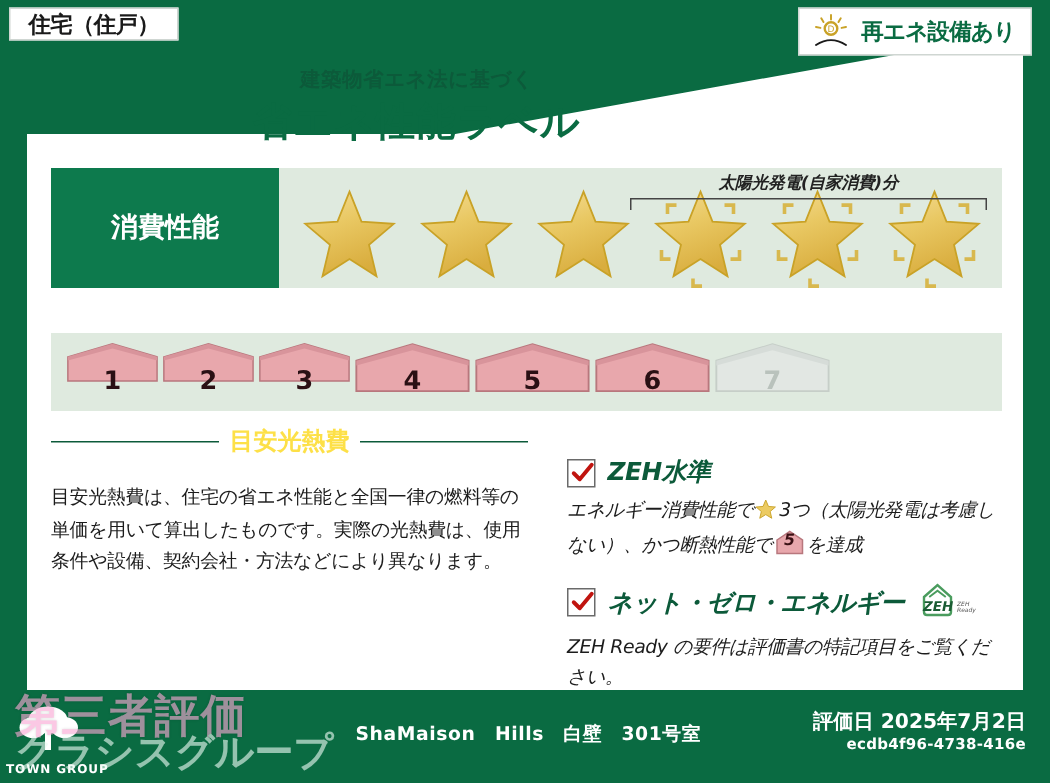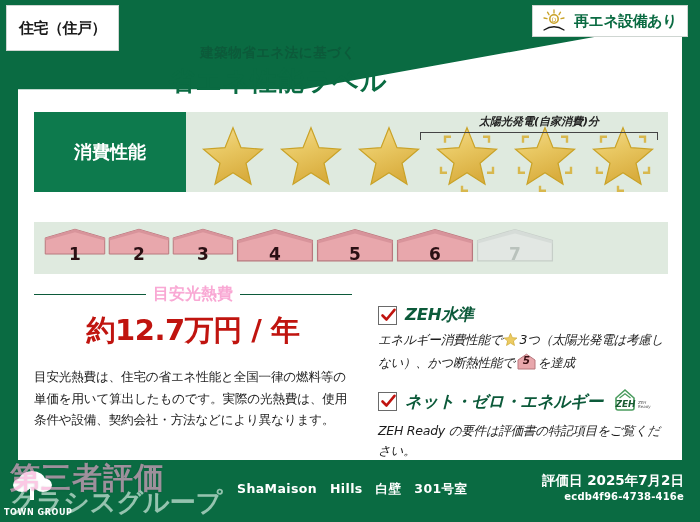--- a/index.html
+++ b/index.html
@@ -25,21 +25,21 @@
     left: 18px; top: 0px;
     width: 664px; height: 470px;
     background: #ffffff;
     clip-path: polygon(0% 19%, 43% 19%, 100% 4.5%, 100% 100%, 0% 100%);
   }
 
   
   .tab-housing {
     position: absolute;
     left: 6px; top: 5px;
-    width: 113px; height: 46px;
+    width: 113px; height: 22px;
     background: #ffffff;
     border: 1px solid #cfd6d2;
     display: flex; align-items: center; justify-content: center;
     font-size: 15px; font-weight: bold; color: #1a1a1a;
     letter-spacing: -0.5px;
     z-index: 6;
   }
 
   
   .badge-renew {
@@ -148,21 +148,21 @@
   
   .bottom-left {
     position: absolute; left: 34px; top: 284px;
     width: 318px; z-index: 5;
   }
   .cost-head {
     display: flex; align-items: center; gap: 7px;
     justify-content: center;
   }
   .cost-head .ln { flex: 1; height: 1.5px; background: #0c5a3a; }
-  .cost-head .tx { font-size: 16px; font-weight: bold; color: #f9a8d4; letter-spacing: 0px; }
+  .cost-head .tx { font-size: 16px; font-weight: bold; color: #fde047; letter-spacing: 0px; }
   .cost-value {
     margin-top: 6px; text-align: center;
     font-size: 29px; font-weight: bold; color: #c0140f;
     letter-spacing: -0.5px;
   }
   .cost-note {
     margin-top: 15px;
     font-size: 12.6px; color: #1c1c1c; line-height: 1.72;
     letter-spacing: -0.2px;
   }
@@ -463,21 +463,20 @@
         </div>
       </div>
   </div>
 
   <div class="bottom-left">
     <div class="cost-head">
       <span class="ln"></span>
       <span class="tx">目安光熱費</span>
       <span class="ln"></span>
     </div>
-    <div class="cost-value">約12.7万円 / 年</div>
     <div class="cost-note">目安光熱費は、住宅の省エネ性能と全国一律の燃料等の単価を用いて算出したものです。実際の光熱費は、使用条件や設備、契約会社・方法などにより異なります。</div>
   </div>
 
   <div class="bottom-right">
 
     <div class="zeh-block">
       <div class="zeh-head">
         <span class="chk">
           <svg width="17" height="17" viewBox="0 0 17 17">
             <path d="M2.5 8.5 L6.5 12.5 L14.5 2.8" stroke="#c0140f" stroke-width="2.6" fill="none" stroke-linecap="round" stroke-linejoin="round"></path>

